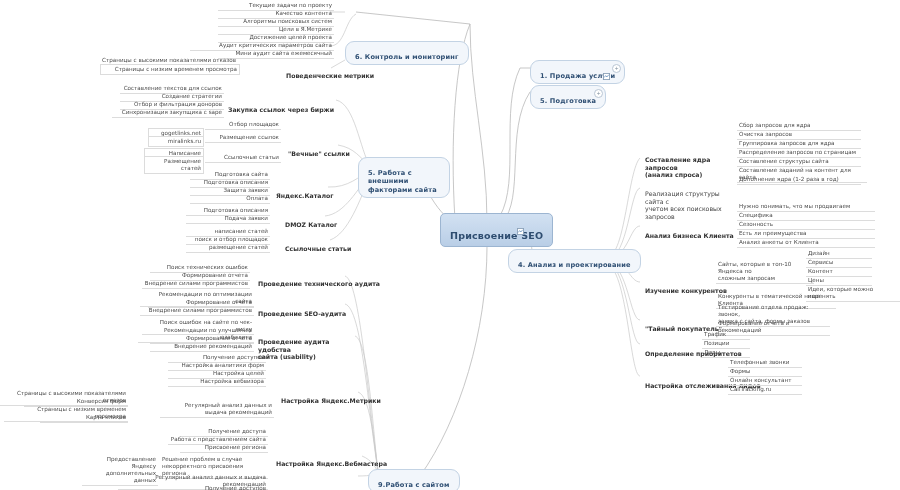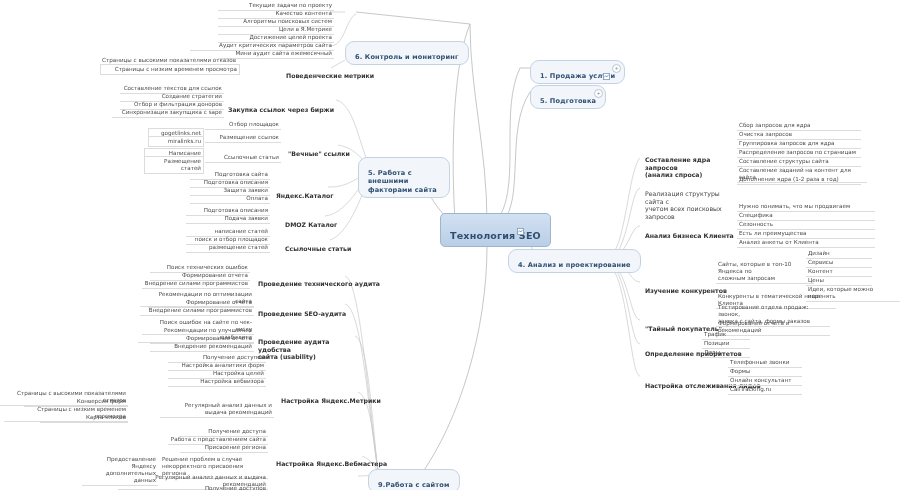--- a/index.html
+++ b/index.html
@@ -89,21 +89,21 @@
       <path d="M358 476 C 372 476, 374 474, 380 474"></path>
       <path d="M345 276 C 360 280, 368 400, 378 470"></path>
       <path d="M345 304 C 362 308, 368 410, 378 471"></path>
       <path d="M355 336 C 368 340, 372 420, 378 472"></path>
       <path d="M358 392 C 370 396, 374 440, 378 473"></path>
       <path d="M362 456 C 372 460, 376 468, 379 474"></path>
     </g>
   </svg>
 
   <div class="node root" style="left:440px;top:213px;">
-    <span>Технология SEO</span>
+    <span>Присвоение SEO</span>
   </div>
   <span class="ico" style="position:absolute;left:514px;top:220px;">
     <svg width="7" height="7" viewBox="0 0 8 8">
         <rect x="0.5" y="0.5" width="7" height="7" fill="#fff" stroke="#8aa0b8"></rect>
         <path d="M1.5 5 L3 3 L4.5 4.5 L6.5 2" stroke="#4f7fb5" fill="none" stroke-width="0.8"></path>
       </svg>
   </span>
 
   <div class="node main" style="left:345px;top:5px;margin-top:36px;">
     <span>6. Контроль и мониторинг</span>

